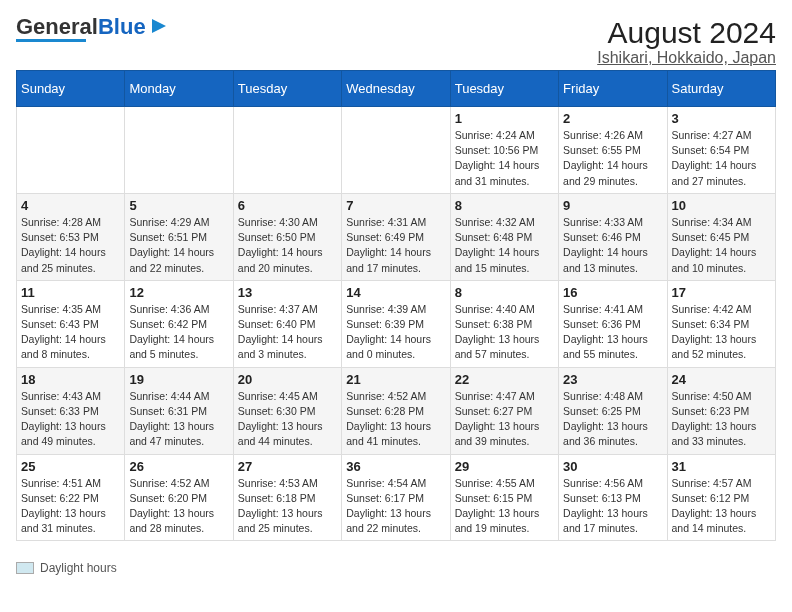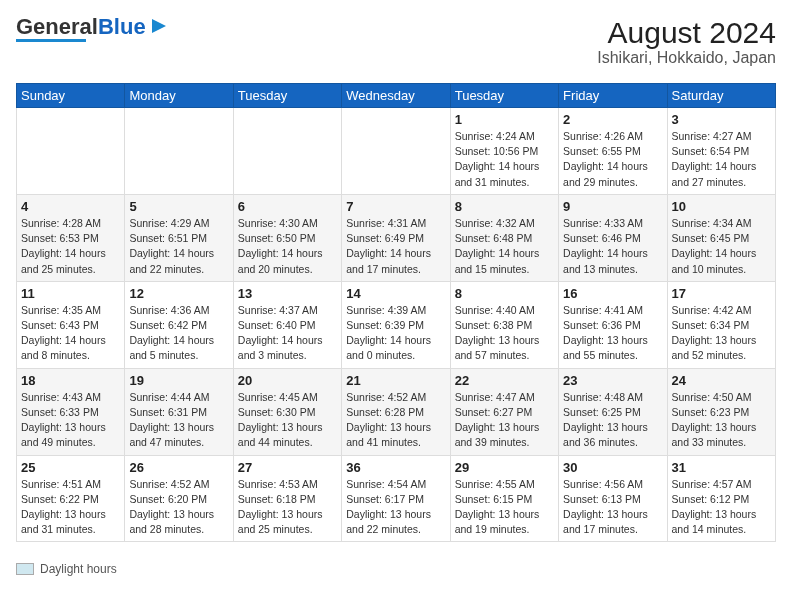--- a/index.html
+++ b/index.html
@@ -7,21 +7,21 @@
       font-family: Arial, sans-serif;
       background: #fff;
       width: 792px;
       min-height: 612px;
       padding: 16px;
     }
     .header {
       display: flex;
       justify-content: space-between;
       align-items: flex-start;
-      margin-bottom: 16px;
+      margin-bottom: 3px;
     }
     .logo {
       display: flex;
       flex-direction: column;
       align-items: flex-start;
     }
     .logo-text {
       font-size: 22px;
       font-weight: bold;
       color: #333;
@@ -33,32 +33,33 @@
     }
     .month-title {
       font-size: 30px;
       font-weight: 300;
       color: #222;
       line-height: 1.1;
     }
     .location {
       font-size: 16px;
       color: #555;
+      text-decoration: underline;
     }
     .calendar {
       width: 100%;
       border-collapse: collapse;
       border: 1px solid #ccc;
     }
     .calendar th {
       background: #1565c0;
       color: #fff;
       font-size: 13px;
       font-weight: normal;
-      padding: 4px 4px;
+      padding: 10px 4px;
       text-align: left;
       border: 1px solid #1256a0;
     }
     .calendar td {
       vertical-align: top;
       padding: 4px 4px;
       border: 1px solid #ddd;
       font-size: 11px;
       color: #333;
       width: 108px;

